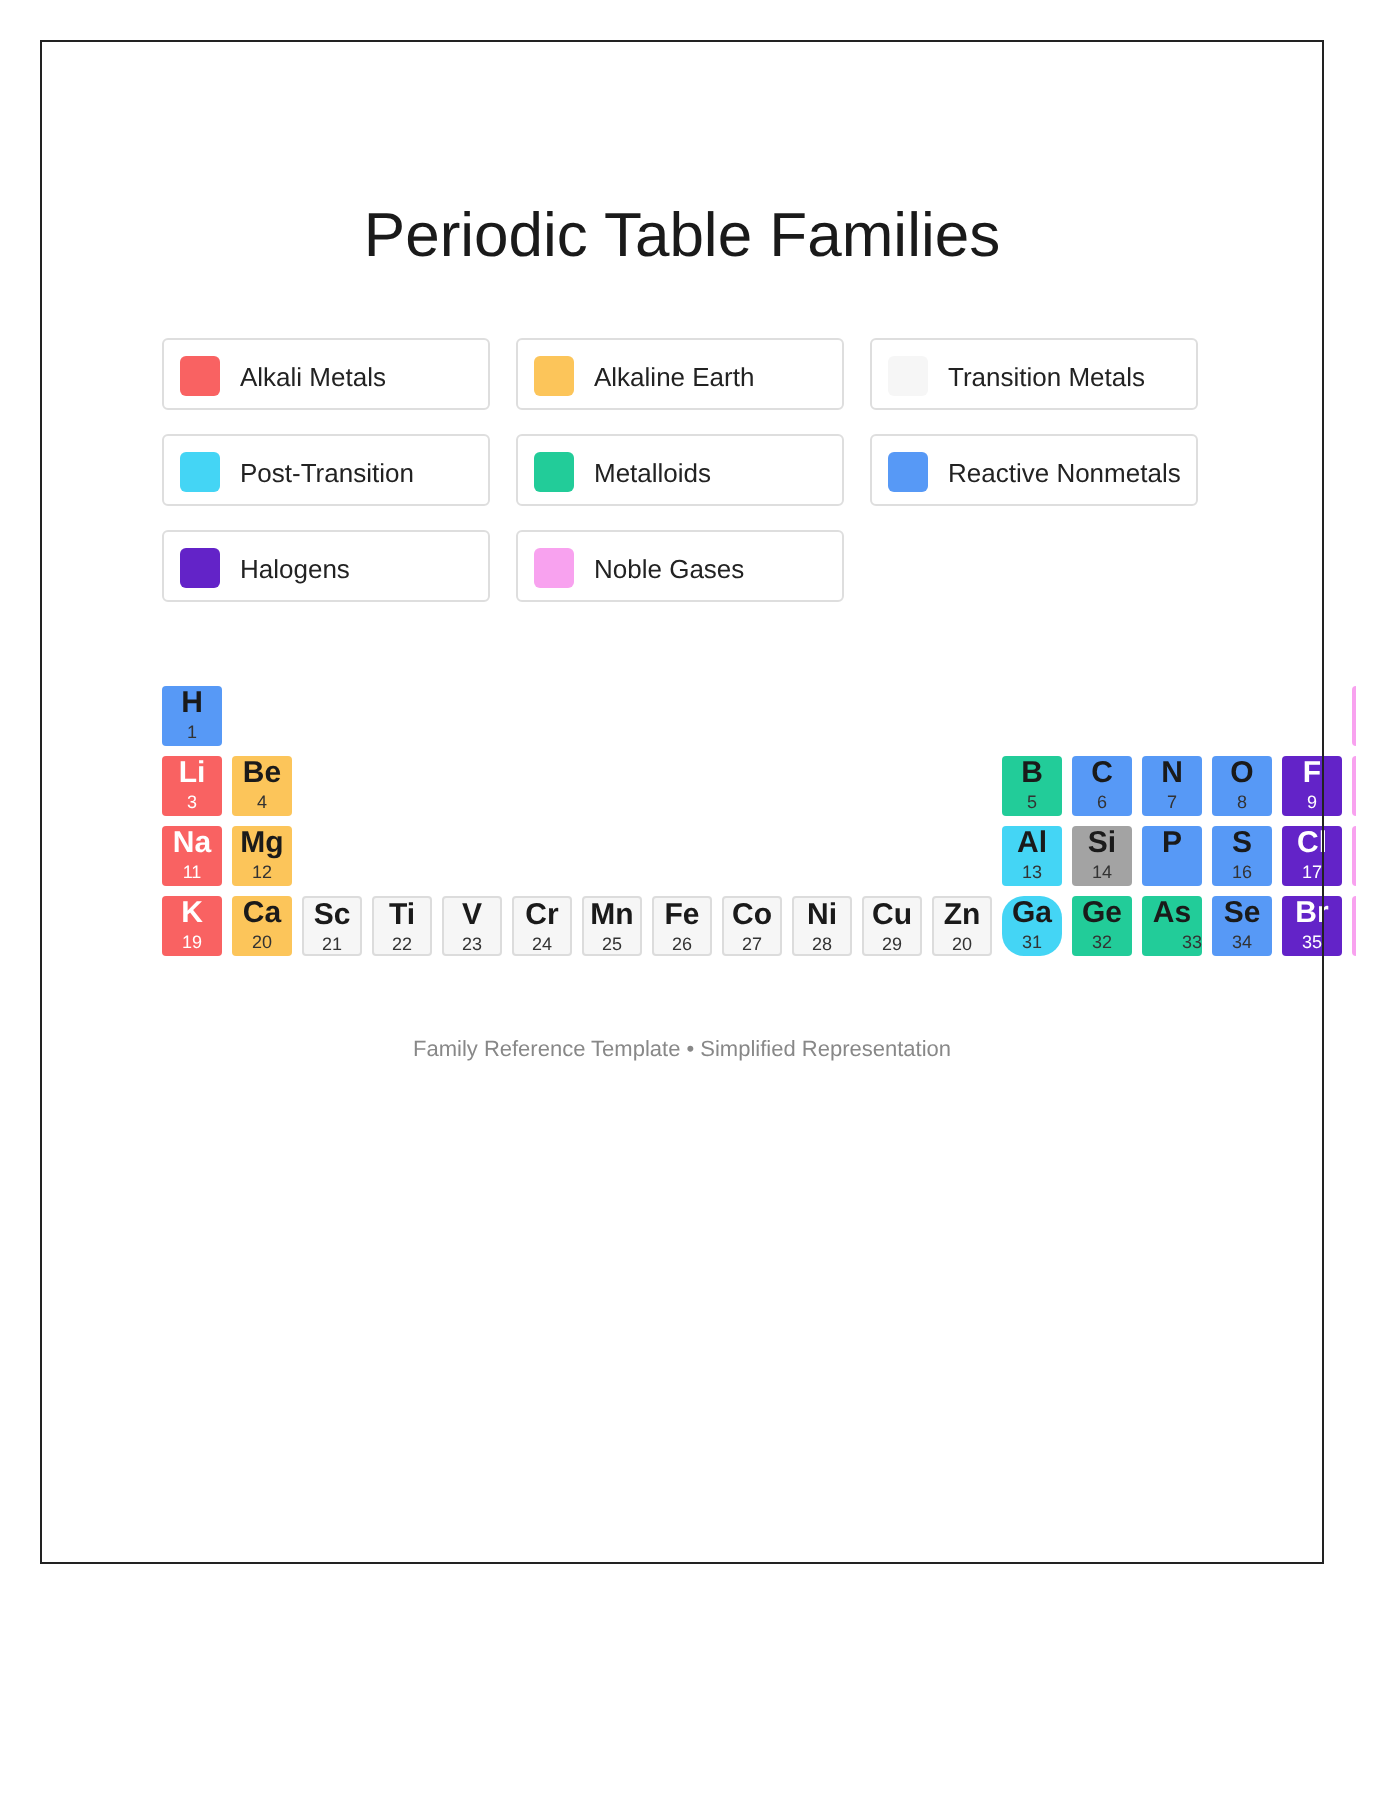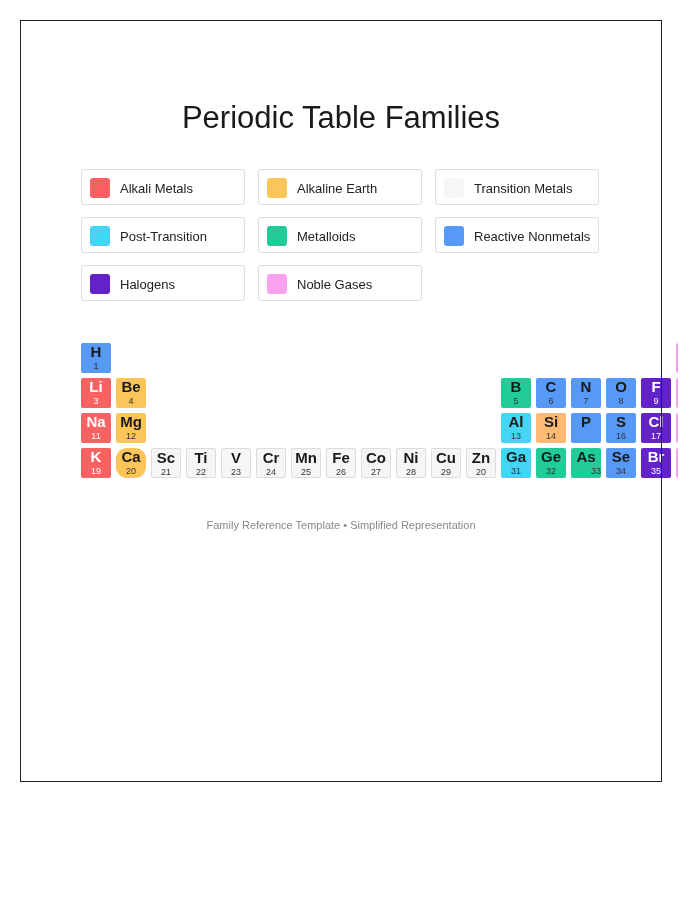--- a/index.html
+++ b/index.html
@@ -101,21 +101,21 @@
       <div class="num" style="color: rgb(255, 255, 255);">11</div>
     </div>
     <div class="tile" style="left: 116px; top: 83px; background: rgb(252, 197, 90);">
       <div class="sym" style="color: rgb(26, 26, 26);">Mg</div>
       <div class="num" style="color: rgb(51, 51, 51);">12</div>
     </div>
     <div class="tile" style="left: 501px; top: 83px; background: rgb(68, 213, 245);">
       <div class="sym" style="color: rgb(26, 26, 26);">Al</div>
       <div class="num" style="color: rgb(51, 51, 51);">13</div>
     </div>
-    <div class="tile" style="left: 536px; top: 83px; background: #fdba74;">
+    <div class="tile" style="left: 536px; top: 83px; background: #a3a3a3;">
       <div class="sym" style="color: rgb(26, 26, 26);">Si</div>
       <div class="num" style="color: rgb(51, 51, 51);">14</div>
     </div>
     <div class="tile" style="left: 571px; top: 83px; background: rgb(87, 153, 246);">
       <div class="sym" style="color: rgb(26, 26, 26);">P</div>
       <div class="num" style="color: rgb(51, 51, 51); padding-left: 37px;">15</div>
     </div>
     <div class="tile" style="left: 606px; top: 83px; background: rgb(87, 153, 246);">
       <div class="sym" style="color: rgb(26, 26, 26);">S</div>
       <div class="num" style="color: rgb(51, 51, 51);">16</div>
@@ -125,21 +125,21 @@
       <div class="num" style="color: rgb(255, 255, 255);">17</div>
     </div>
     <div class="tile" style="left: 676px; top: 83px; background: rgb(248, 162, 239);">
       <div class="sym" style="color: rgb(26, 26, 26);">Ar</div>
       <div class="num" style="color: rgb(51, 51, 51);">18</div>
     </div>
     <div class="tile" style="left: 81px; top: 118px; background: rgb(249, 98, 98);">
       <div class="sym" style="color: rgb(255, 255, 255);">K</div>
       <div class="num" style="color: rgb(255, 255, 255);">19</div>
     </div>
-    <div class="tile" style="left: 116px; top: 118px; background: rgb(252, 197, 90); border-radius: 11px;">
+    <div class="tile" style="left: 116px; top: 118px; background: rgb(252, 197, 90);">
       <div class="sym" style="color: rgb(26, 26, 26);">Ca</div>
       <div class="num" style="color: rgb(51, 51, 51);">20</div>
     </div>
     <div class="tile" style="left: 151px; top: 118px; background: rgb(246, 246, 246); border: 1px solid rgb(220, 220, 220); text-align: center;">
       <div class="sym" style="color: rgb(26, 26, 26);">Sc</div>
       <div class="num" style="color: rgb(51, 51, 51);">21</div>
     </div>
     <div class="tile" style="left: 186px; top: 118px; background: rgb(246, 246, 246); border: 1px solid rgb(220, 220, 220);">
       <div class="sym" style="color: rgb(26, 26, 26);">Ti</div>
       <div class="num" style="color: rgb(51, 51, 51);">22</div>
@@ -169,21 +169,21 @@
       <div class="num" style="color: rgb(51, 51, 51);">28</div>
     </div>
     <div class="tile" style="left: 431px; top: 118px; background: rgb(246, 246, 246); border: 1px solid rgb(220, 220, 220);">
       <div class="sym" style="color: rgb(26, 26, 26);">Cu</div>
       <div class="num" style="color: rgb(51, 51, 51);">29</div>
     </div>
     <div class="tile" style="left: 466px; top: 118px; background: rgb(246, 246, 246); border: 1px solid rgb(220, 220, 220);">
       <div class="sym" style="color: rgb(26, 26, 26);">Zn</div>
       <div class="num" style="color: rgb(51, 51, 51);">20</div>
     </div>
-    <div class="tile" style="left: 501px; top: 118px; background: rgb(68, 213, 245);">
+    <div class="tile" style="left: 501px; top: 118px; background: rgb(68, 213, 245); border-radius: 11px;">
       <div class="sym" style="color: rgb(26, 26, 26);">Ga</div>
       <div class="num" style="color: rgb(51, 51, 51);">31</div>
     </div>
     <div class="tile" style="left: 536px; top: 118px; background: rgb(34, 204, 153);">
       <div class="sym" style="color: rgb(26, 26, 26);">Ge</div>
       <div class="num" style="color: rgb(51, 51, 51);">32</div>
     </div>
     <div class="tile" style="left: 571px; top: 118px; background: rgb(34, 204, 153);">
       <div class="sym" style="color: rgb(26, 26, 26);">As</div>
       <div class="num" style="color: rgb(51, 51, 51); text-align: right;">33</div>

